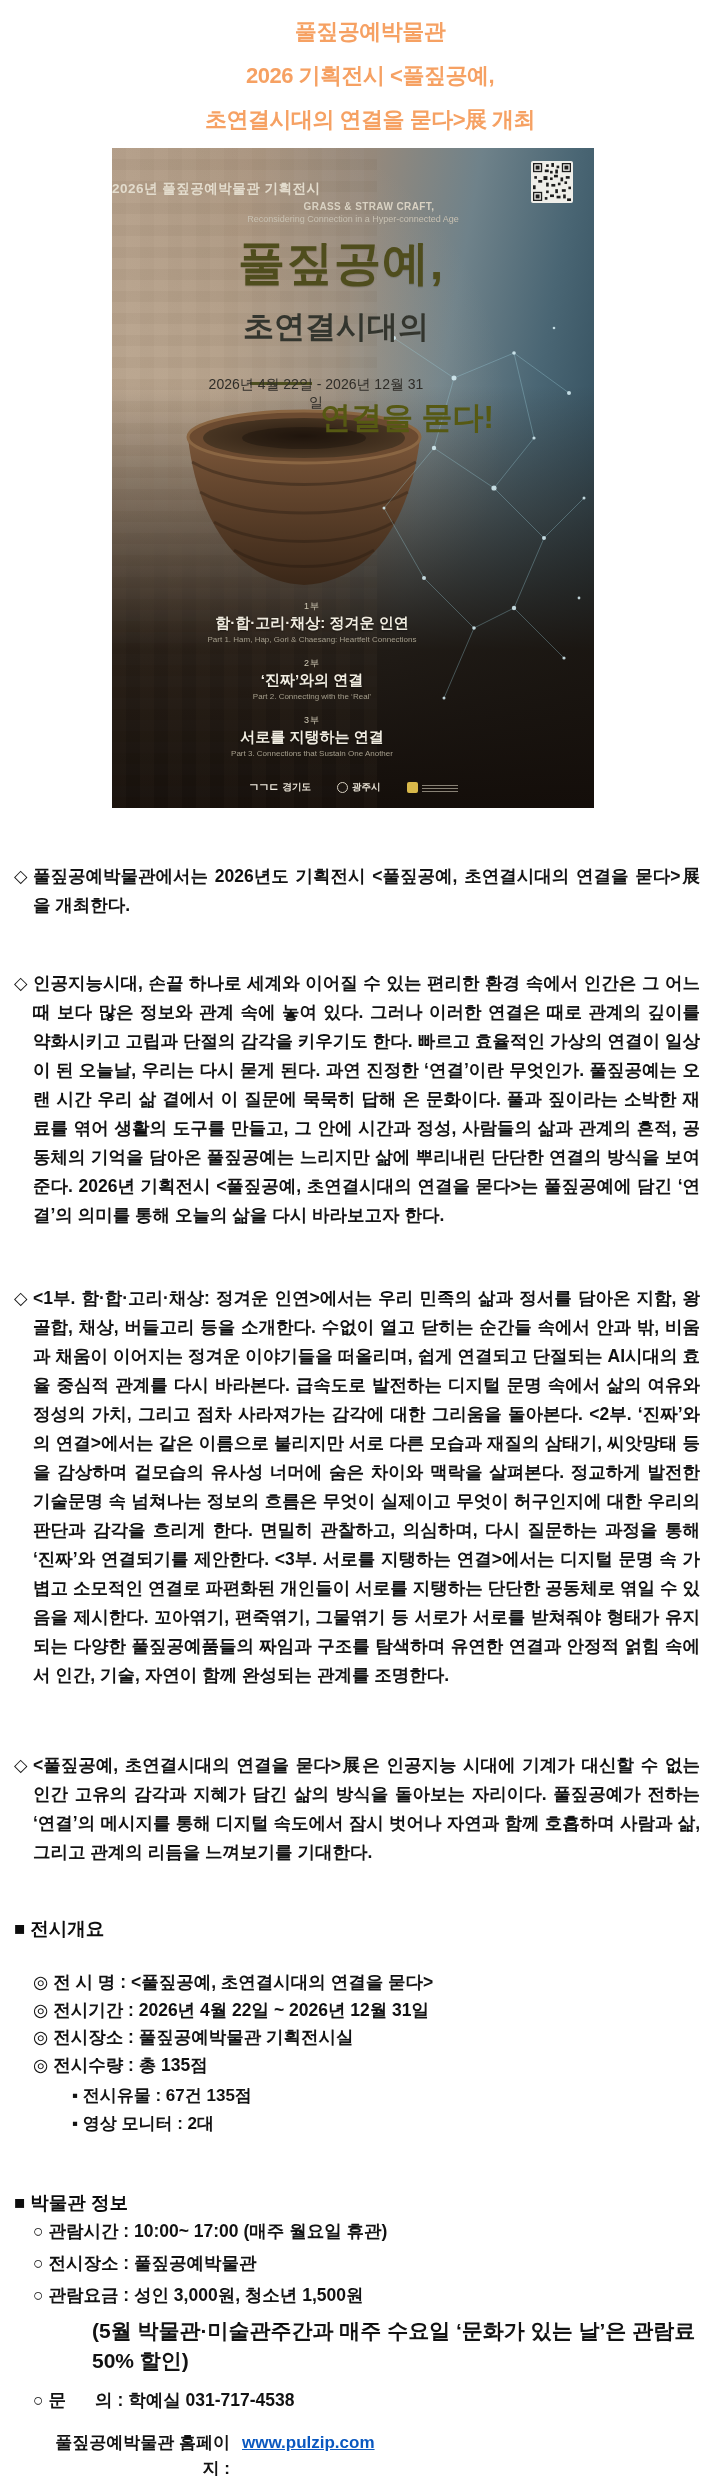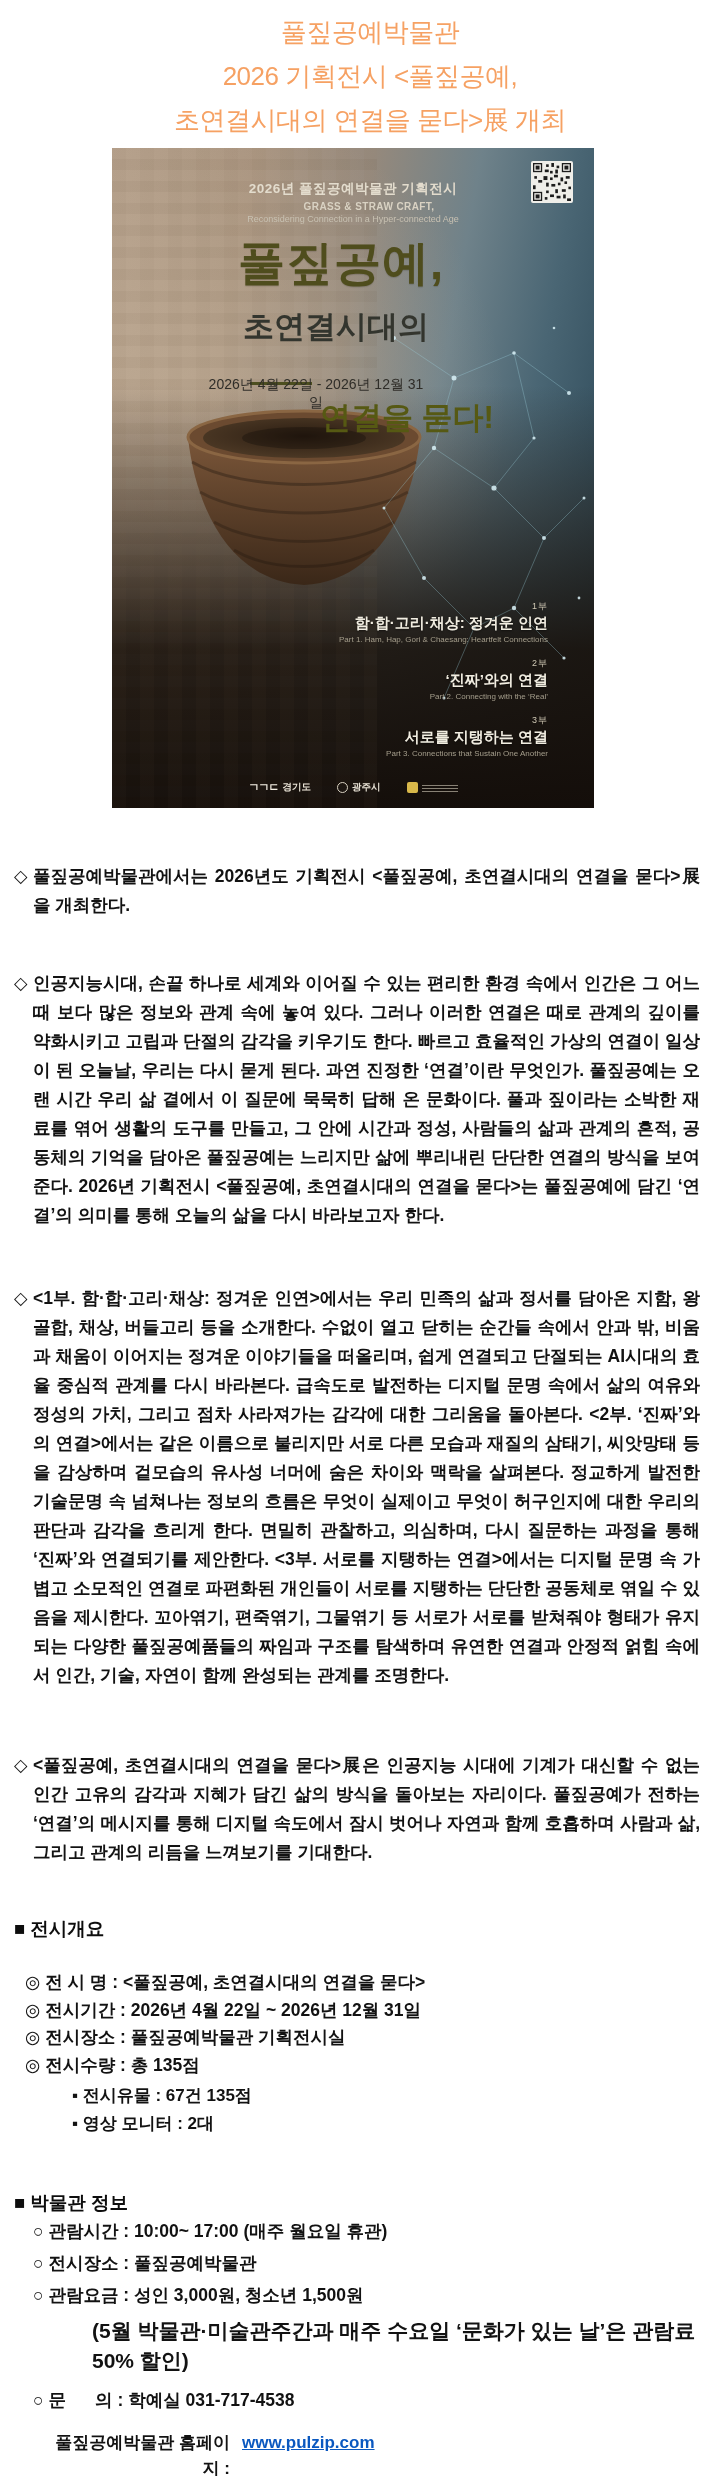--- a/index.html
+++ b/index.html
@@ -2,55 +2,55 @@
 <html><head>
 <meta charset="utf-8">
 <style>
   html,body{margin:0;padding:0;background:#ffffff;}
   .doc{
     width:728px;min-height:2476px;background:#ffffff;position:relative;
     font-family:"Liberation Sans","DejaVu Sans",sans-serif;color:#121212;
     overflow:hidden;
   }
   
-  .title{margin:10px 0 0 12px;text-align:center;font-weight:400;
-    font-size:26px;line-height:44px;color:#f6a163;letter-spacing:-0.5px;}
+  .title{margin:10px 0 0 12px;text-align:center;font-weight:700;
+    font-size:22px;line-height:44px;color:#f6a163;letter-spacing:-0.5px;}
   
   .poster{position:relative;width:482px;height:660px;margin:6px 0 0 112px;
     background:
       linear-gradient(to bottom, rgba(40,30,20,0) 36%, rgba(36,27,19,.45) 55%, rgba(25,18,12,.92) 76%, #140e0a 100%),
       radial-gradient(ellipse at 18% 40%, rgba(215,198,173,.35), rgba(0,0,0,0) 55%),
       linear-gradient(100deg,#b49f8a 0%,#a8937e 24%,#95897c 44%,#6f828a 62%,#49listen 0,#4a6674 78%,#334f5e 92%,#2b4352 100%);
     background:
       linear-gradient(to bottom, rgba(40,30,20,0) 36%, rgba(36,27,19,.45) 55%, rgba(25,18,12,.92) 76%, #140e0a 100%),
       radial-gradient(ellipse at 18% 40%, rgba(215,198,173,.35), rgba(0,0,0,0) 55%),
       linear-gradient(100deg,#b49f8a 0%,#a8937e 24%,#95897c 44%,#6f828a 62%,#4a6674 78%,#334f5e 92%,#2b4352 100%);
     overflow:hidden;}
   .p-weave{position:absolute;left:0;top:0;width:55%;height:100%;opacity:.35;
     background:
       repeating-linear-gradient(90deg, rgba(120,95,70,.14) 0 14px, rgba(0,0,0,0) 14px 28px),
       repeating-linear-gradient(0deg, rgba(90,70,50,.12) 0 11px, rgba(255,255,255,.04) 11px 22px);}
   .p-net{position:absolute;right:0;top:150px;}
-  .p-head{position:absolute;left:0;top:32px;width:100%;text-align:center;
+  .p-head{position:absolute;left:0;top:32px;width:100%;text-align:left;
     color:#e3dccd;font-size:13.5px;font-weight:700;letter-spacing:.5px;}
   .p-en1{position:absolute;left:16px;top:53px;width:100%;text-align:center;
     color:#d9d2c3;font-size:10px;font-weight:700;letter-spacing:.4px;}
   .p-en2{position:absolute;left:0;top:66px;width:100%;text-align:center;
     color:#c8c1b2;font-size:9px;}
   .qr{position:absolute;right:21px;top:13px;width:42px;height:42px;background:#efeee9;
     border-radius:2px;padding:2px;box-sizing:border-box;}
   .p-title{position:absolute;left:126px;top:84px;font-size:47px;font-weight:900;
     color:#4f4d1d;letter-spacing:1px;text-shadow:0 1px 1px rgba(0,0,0,.15);}
   .p-sub1{position:absolute;left:131px;top:158px;font-size:31px;font-weight:800;color:#33352e;}
   .p-dash{position:absolute;left:138px;top:234px;width:62px;height:3px;background:#4c4e1e;}
   .p-sub2{position:absolute;left:208px;top:214px;font-size:31px;font-weight:800;color:#565913;margin-top:35px;}
   .p-date{position:absolute;left:99px;top:226px;width:210px;text-align:center;
     font-size:14px;font-weight:400;color:#2f2d28;top:228px;left:96px;width:216px;}
   .p-basket{position:absolute;left:70px;top:258px;}
-  .p-sections{position:absolute;left:0;top:452px;width:400px;text-align:right;padding-left:36px;}
+  .p-sections{position:absolute;left:0;top:452px;width:400px;text-align:center;}
   .p-sec{margin-bottom:13px;}
   .p-part{font-size:9px;color:#cfc8b4;letter-spacing:1px;}
   .p-sec-title{font-size:15px;font-weight:800;color:#f1ede1;margin-top:1px;
     text-shadow:0 1px 2px rgba(0,0,0,.5);}
   .p-sec-sub{font-size:8px;color:#a59e8c;margin-top:2px;}
   .p-logos{position:absolute;left:0;bottom:13px;width:100%;display:flex;
     justify-content:center;align-items:center;gap:26px;}
   .logo{display:flex;align-items:center;gap:4px;color:#e9e3d6;font-size:9.5px;font-weight:700;}
   .gg-mark{font-style:normal;color:#f2ede2;font-weight:900;font-size:11px;letter-spacing:-1px;}
   .gj-mark{display:inline-block;width:9px;height:9px;border:1.5px solid #d9d2c2;border-radius:50%;}
@@ -59,21 +59,21 @@
     background:repeating-linear-gradient(0deg,#b9b2a2 0 1px,rgba(0,0,0,0) 1px 3px);}
   
   .para{display:flex;padding:0 28px 0 14px;font-size:17.5px;line-height:29px;
     font-weight:700;color:#121212;}
   .bullet{flex:none;width:19px;}
   .ptext{flex:1;text-align:justify;word-break:break-all;}
   .m-p1{margin-top:54px;} .m-p2{margin-top:49px;} .m-p3{margin-top:54px;} .m-p4{margin-top:61px;}
   
   .sec-head{padding:0 28px 0 14px;font-size:18.5px;font-weight:800;color:#0d0d0d;}
   .m-ov{margin-top:49px;} .m-mi{margin-top:52px;}
-  .ov-item{padding-left:25px;font-size:17.5px;font-weight:700;line-height:27.5px;white-space:pre-wrap;}
+  .ov-item{padding-left:33px;font-size:17.5px;font-weight:700;line-height:27.5px;white-space:pre-wrap;}
   .ov-first{margin-top:28px;}
   .ov-sub{padding-left:72px;font-size:17px;font-weight:700;line-height:28px;white-space:pre-wrap;}
   .ov-sub-first{margin-top:3px;}
   .mi-item{padding-left:33px;font-size:17.5px;font-weight:700;line-height:32px;white-space:pre-wrap;}
   .mi-first{}
   .mi-note{padding-left:92px;font-size:21px;font-weight:700;line-height:30px;margin-top:5px;white-space:pre-wrap;}
   .mi-contact{padding-left:33px;font-size:17.5px;font-weight:700;line-height:30px;margin-top:9px;white-space:pre-wrap;}
   .link-row{display:flex;padding-left:52px;font-size:17px;font-weight:700;margin-top:15px;line-height:26px;}
   .link-label{width:178px;text-align:right;white-space:pre-wrap;}
   .link{margin-left:12px;color:#0a58c0;text-decoration:underline;font-weight:700;}

